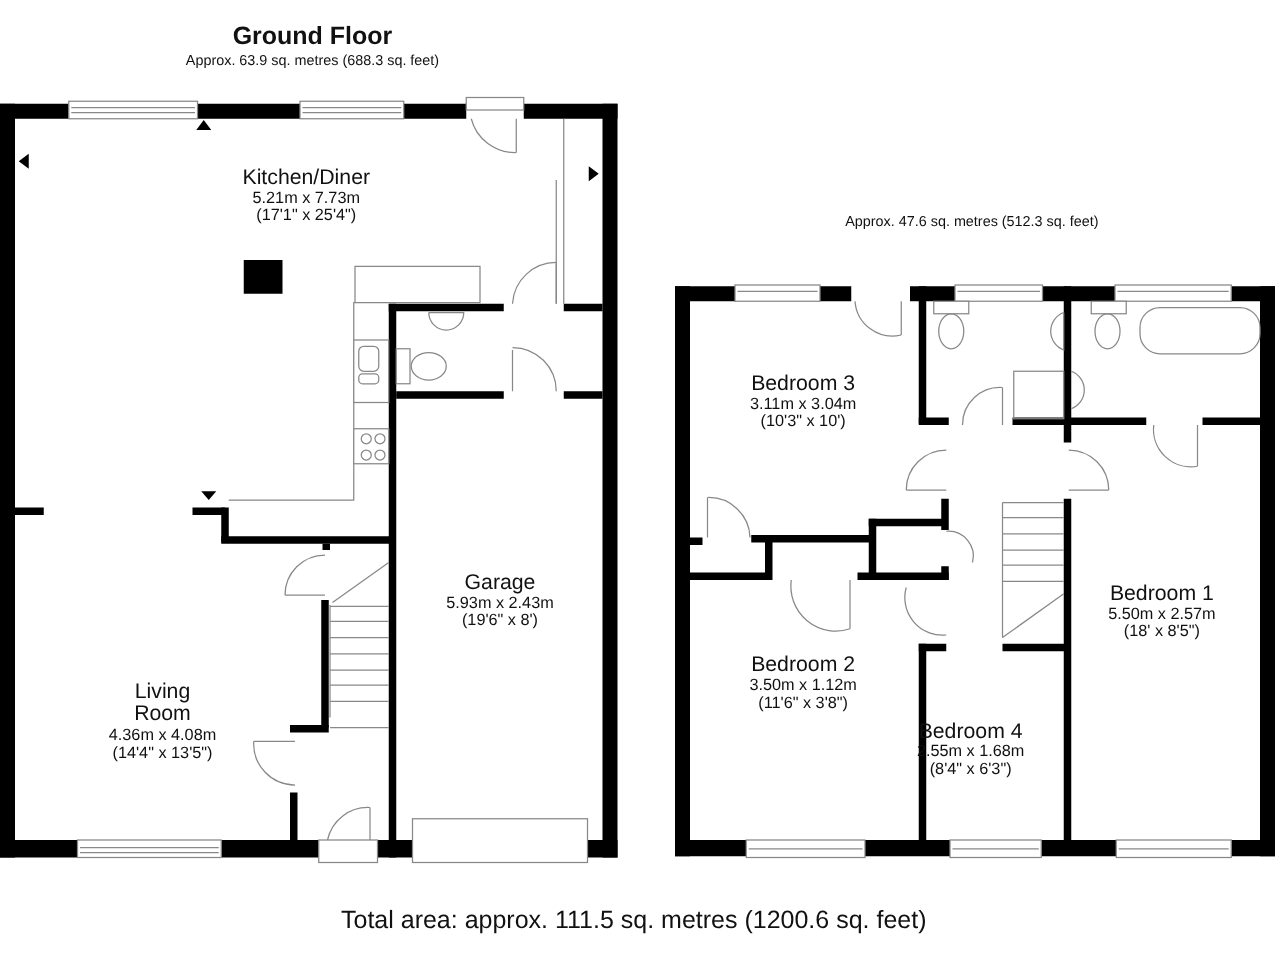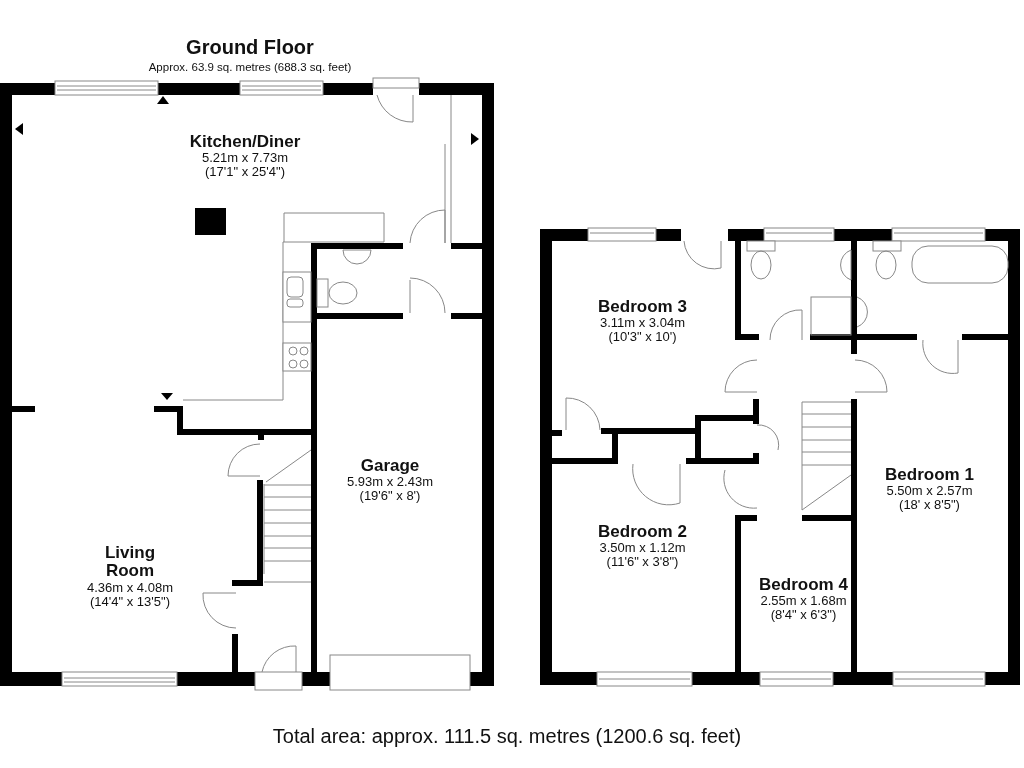--- a/index.html
+++ b/index.html
@@ -3,21 +3,21 @@
 <meta charset="utf-8">
 <style>
   html, body { margin: 0; padding: 0; background: #ffffff; }
   body { width: 1024px; height: 768px; position: relative; overflow: hidden;
          font-family: "Liberation Sans", "DejaVu Sans", sans-serif; color: #111; }
   svg.plan { position: absolute; left: 0; top: 0; width: 1024px; height: 768px; }
   .wall { fill: #000; }
   .thin { fill: none; stroke: #888; stroke-width: 1; }
   .thinw { fill: #fff; stroke: #888; stroke-width: 1; }
   .lbl { position: absolute; text-align: center; line-height: 1.08; white-space: nowrap; }
-  .lbl .name { font-weight: bold; font-size: 17px; display: block; }
+  .lbl .name { font-weight: normal; font-size: 17px; display: block; }
   .lbl .dim { font-size: 13px; display: block; }
   .floor-title { position: absolute; text-align: center; white-space: nowrap; }
   .floor-title .t { font-weight: bold; font-size: 20px; display: block; }
   .floor-title .s { font-size: 11.5px; display: block; margin-top: 2px; }
   .total { position: absolute; left: 0; width: 1014px; top: 725px; text-align: center; font-size: 20px; }
 </style>
 </head>
 <body>
 
 <svg class="plan" viewBox="0 0 1024 768" xmlns="http://www.w3.org/2000/svg">
@@ -220,55 +220,56 @@
       <path class="thin" d="M851,250 L851,280 A16,16 0 0 1 851,250"></path>
       <rect class="thin" x="811" y="297" width="40" height="38"></rect>
       <rect class="thinw" x="873" y="241" width="28" height="10"></rect>
       <ellipse class="thin" cx="886" cy="265" rx="10" ry="14"></ellipse>
       <rect class="thin" x="912" y="246" width="96" height="37" rx="16"></rect>
       <path class="thin" d="M857,297 A16,16 0 0 1 857,327"></path>
     </g>
   </g>
 </svg>
 
-<div class="floor-title" style="left:120px; top:18px; width:260px;margin-top:18px;">
+<div class="floor-title" style="left:120px; top:18px; width:260px;">
   <span class="t">Ground Floor</span>
   <span class="s">Approx. 63.9 sq. metres (688.3 sq. feet)</span>
 </div>
 <div class="floor-title" style="left:645px; top:170px; width:265px;">
+  <span class="s">Approx. 47.6 sq. metres (512.3 sq. feet)</span>
 </div>
 
 <div class="lbl" style="left:145px; top:133px; width:200px;">
   <span class="name">Kitchen/Diner</span>
   <span class="dim">5.21m x 7.73m</span>
   <span class="dim">(17'1" x 25'4")</span>
 </div>
 <div class="lbl" style="left:60px; top:544px; width:140px;">
   <span class="name">Living</span>
   <span class="name">Room</span>
   <span class="dim">4.36m x 4.08m</span>
   <span class="dim">(14'4" x 13'5")</span>
 </div>
-<div class="lbl" style="left:320px; top:457px; width:140px;">
+<div class="lbl" style="left:330px; top:457px; width:140px;">
   <span class="name">Garage</span>
   <span class="dim">5.93m x 2.43m</span>
   <span class="dim">(19'6" x 8')</span>
 </div>
 
 <div class="lbl" style="left:570px; top:298px; width:145px;">
   <span class="name">Bedroom 3</span>
   <span class="dim">3.11m x 3.04m</span>
   <span class="dim">(10'3" x 10')</span>
 </div>
 <div class="lbl" style="left:570px; top:523px; width:145px;">
   <span class="name">Bedroom 2</span>
   <span class="dim">3.50m x 1.12m</span>
   <span class="dim">(11'6" x 3'8")</span>
 </div>
-<div class="lbl" style="left:735px; top:576px; width:137px;">
+<div class="lbl" style="left:708px; top:576px; width:137px;">
   <span class="name">Bedroom 4</span>
   <span class="dim">2.55m x 1.68m</span>
   <span class="dim">(8'4" x 6'3")</span>
 </div>
 <div class="lbl" style="left:862px; top:466px; width:135px;">
   <span class="name">Bedroom 1</span>
   <span class="dim">5.50m x 2.57m</span>
   <span class="dim">(18' x 8'5")</span>
 </div>
 

